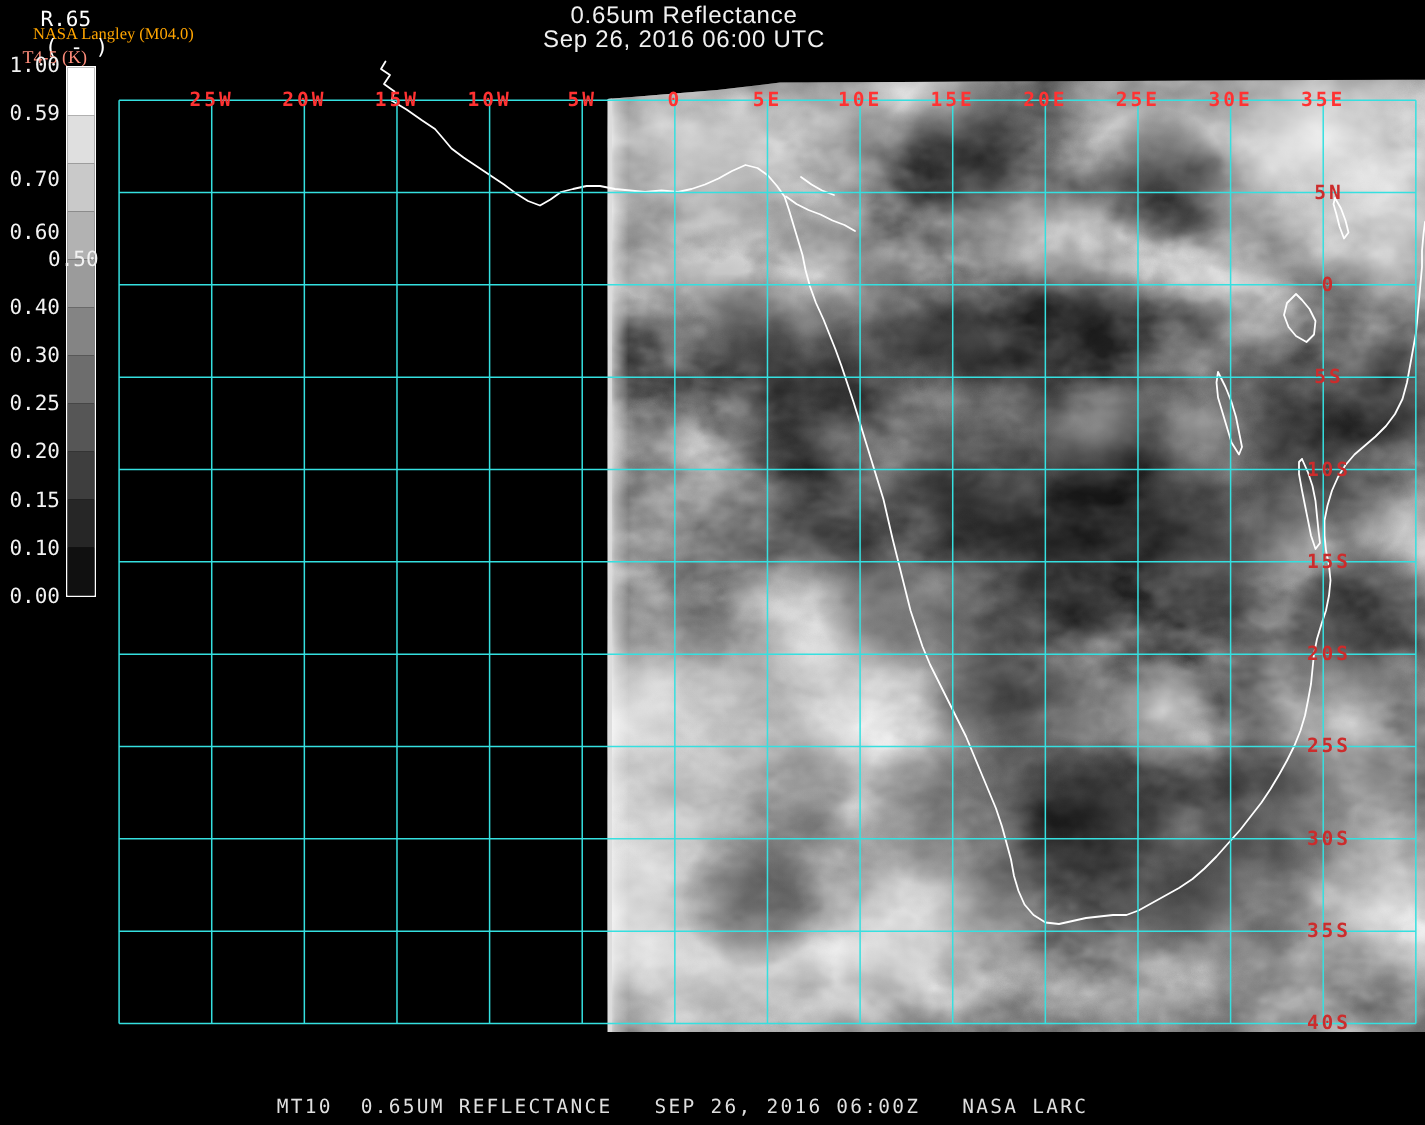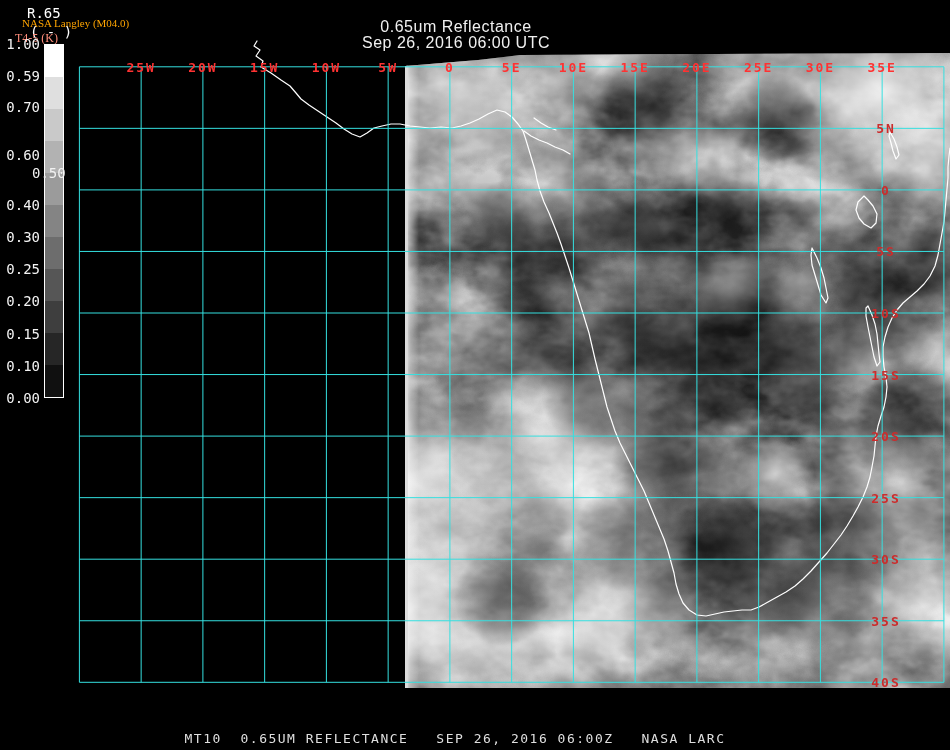--- a/index.html
+++ b/index.html
@@ -1,20 +1,20 @@
 <!DOCTYPE html>
 <html><head>
 <meta charset="utf-8">
 <style>
   *{margin:0;padding:0;box-sizing:border-box;}
   html,body{width:950px;height:750px;background:#000;overflow:hidden;position:relative;
             font-family:"DejaVu Sans Mono",monospace;}
   #map{position:absolute;left:0;top:0;}
   .title{position:absolute;left:0;top:3px;width:912px;text-align:center;color:#F0F0F0;
-         font-family:"Liberation Sans",sans-serif;font-size:16px;line-height:16px;letter-spacing:.5px;margin-top:16px;}
+         font-family:"Liberation Sans",sans-serif;font-size:16px;line-height:16px;letter-spacing:.5px;}
   .credit{position:absolute;left:22px;top:17px;font-family:Liberation Serif, serif;
           font-size:11px;white-space:nowrap;}
   .cbt1{position:absolute;left:27px;top:5px;color:#FFF;font-size:14px;}
   .cbt2{position:absolute;left:30px;top:24px;color:#FFF;font-size:14px;}
   .alt{position:absolute;left:15px;top:31px;font-size:12px;white-space:nowrap;}
   .colorbar{position:absolute;left:44px;top:44px;width:20px;height:354px;
             border:1px solid #FFF;display:flex;flex-direction:column;}
   .cbseg{flex:1 1 auto;}
   #cbTicks{position:absolute;left:0;top:0;width:40px;height:552px;}
   .cbtick{position:absolute;left:0;width:40px;text-align:right;color:#F2F2F2;
@@ -211,21 +211,21 @@
       <div class="cbseg" style="background: rgb(109, 109, 109);"></div>
       <div class="cbseg" style="background: rgb(86, 86, 86);"></div>
       <div class="cbseg" style="background: rgb(62, 62, 62);"></div>
       <div class="cbseg" style="background: rgb(38, 38, 38);"></div>
       <div class="cbseg" style="background: rgb(16, 16, 16);"></div>
     </div>
 </div>
 <div id="cbTicks">
     <div class="cbtick" style="top: 36px;">1.00</div>
     <div class="cbtick" style="top: 68.1818px;">0.59</div>
-    <div class="cbtick" style="top: 99px;">0.70</div>
+    <div class="cbtick" style="top: 112px;">0.70</div>
     <div class="cbtick" style="top: 147px;">0.60</div>
     <div class="cbtick" style="top: 164.727px; padding-left: 32px;">0.50</div>
     <div class="cbtick" style="top: 196.909px;">0.40</div>
     <div class="cbtick" style="top: 229.091px;">0.30</div>
     <div class="cbtick" style="top: 261.273px;">0.25</div>
     <div class="cbtick" style="top: 293.455px;">0.20</div>
     <div class="cbtick" style="top: 325.636px;">0.15</div>
     <div class="cbtick" style="top: 357.818px;">0.10</div>
     <div class="cbtick" style="top: 390px;">0.00</div>
   </div>

